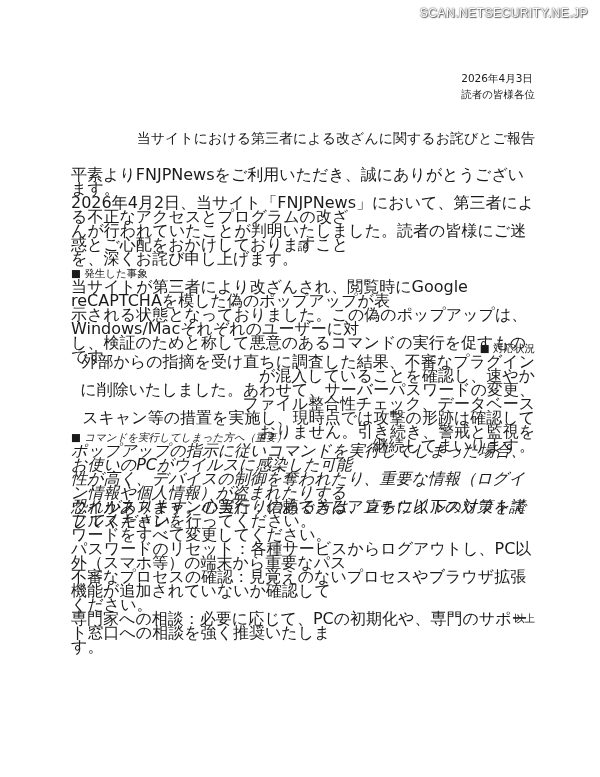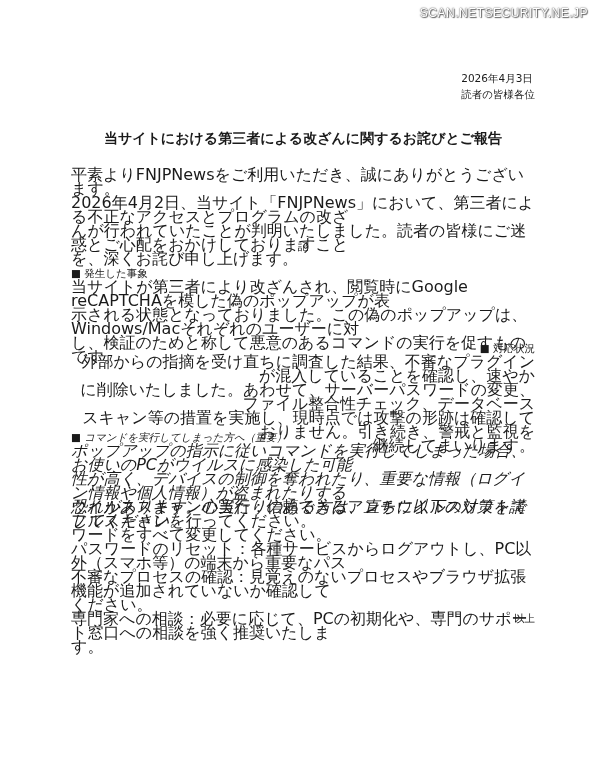--- a/index.html
+++ b/index.html
@@ -8,21 +8,21 @@
     font-family: "DejaVu Sans", "Liberation Sans", sans-serif; color: #1a1a1a;
   }
   .watermark {
     position: absolute; top: 6px; right: 12px;
     font-family: "Liberation Sans", "DejaVu Sans", sans-serif;
     font-size: 12px; letter-spacing: 0.5px; color: #ffffff;
     text-shadow: 0 0 1px #555, 0 0 2px #777, 1px 1px 1px #666;
   }
   .page { position: absolute; left: 71px; top: 0; width: 464px; }
   .meta { position: absolute; top: 70px; right: 0; text-align: left; font-size: 10.5px; line-height: 16px; }
-  .title { position: absolute; top: 130px; left: 0; width: 464px; text-align: center; font-size: 14px; font-weight: bold; }
+  .title { position: absolute; top: 130px; left: 0; width: 464px; text-align: right; font-size: 14px; font-weight: normal; }
   .text { font-size: 16px; line-height: 14px; margin: 0; }
   .block { position: absolute; left: 0; width: 464px; }
   .ki { position: absolute; top: 240px; left: 0; width: 464px; text-align: center; font-size: 10.5px; }
   .sec-head { font-size: 10.5px; line-height: 14px; }
   .closing { position: absolute; top: 612px; right: 0; font-size: 10.5px; }
 </style>
 </head>
 <body>
 
 <div class="watermark">SCAN.NETSECURITY.NE.JP</div>

